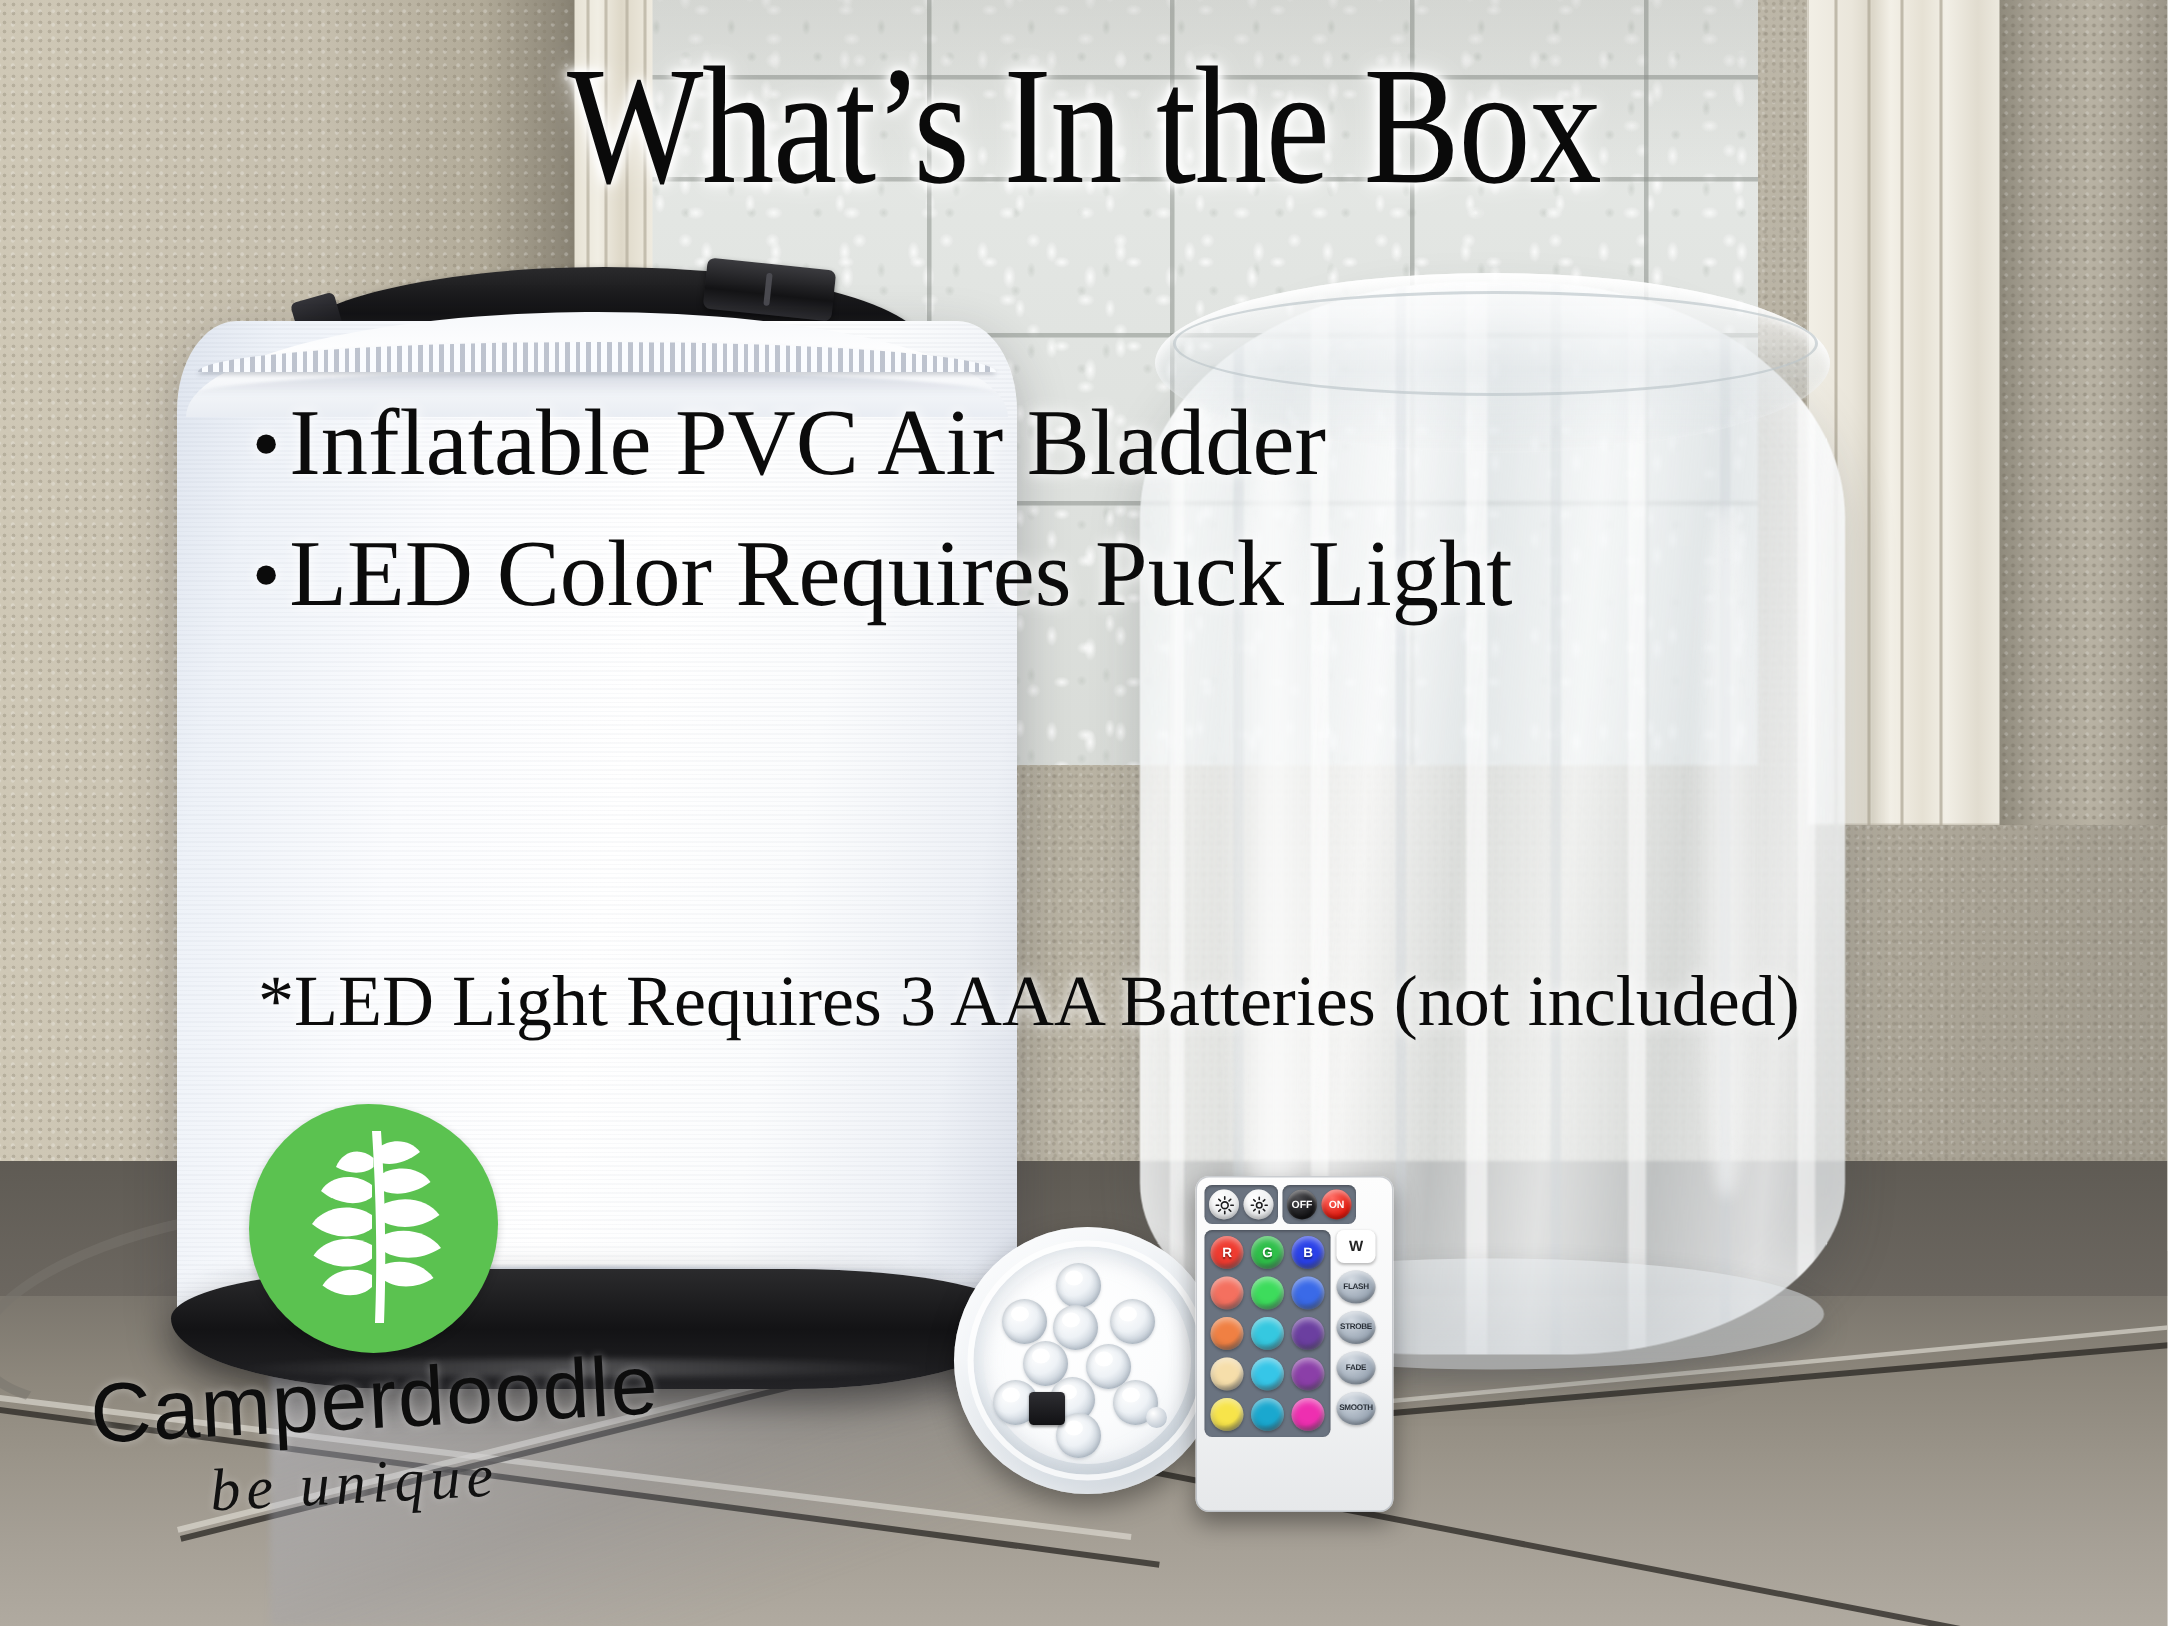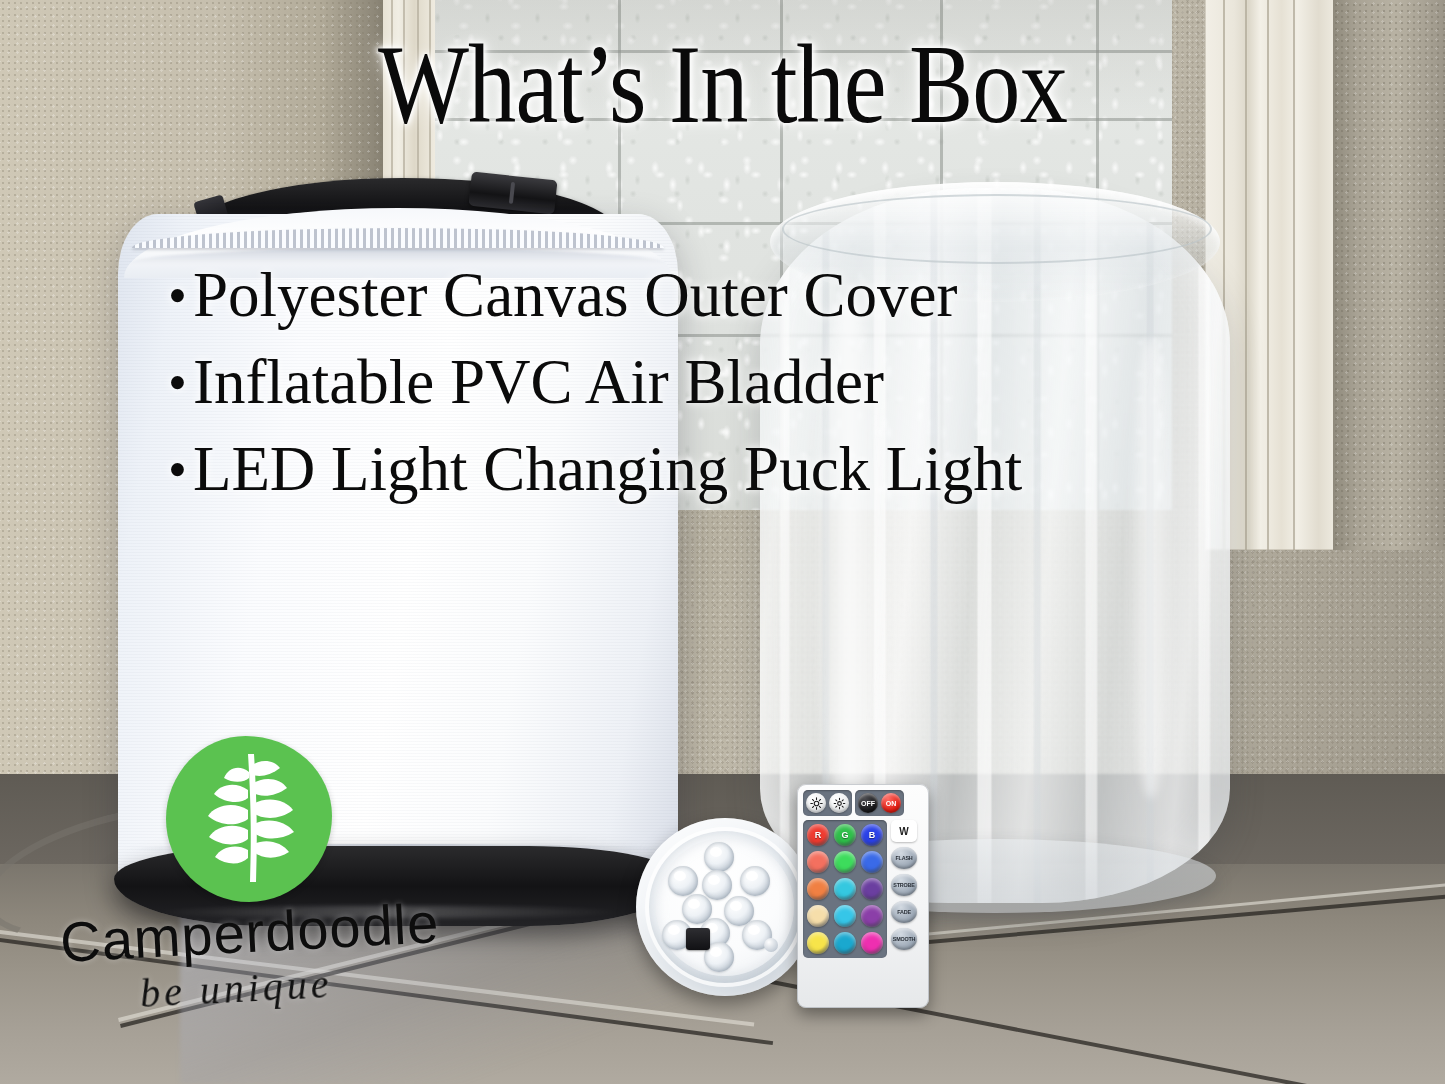--- a/index.html
+++ b/index.html
@@ -560,26 +560,26 @@
         <div class="rm-fn">FADE</div>
         <div class="rm-fn">SMOOTH</div>
       </div>
     </div>
   </div>
 
   <div class="title">What’s In the Box</div>
 
   <div class="bullets">
     <ul>
-      <li>Polyester Canvas Outer Cover</li>
       <li>Inflatable PVC Air Bladder</li>
-      <li>LED Light Changing Puck Light</li>
+      <li>LED Color Requires Puck Light</li>
     </ul>
   </div>
 
+  <div class="footnote">*LED Light Requires 3 AAA Batteries (not included)</div>
 
   <div class="logo-circle" style="background: rgb(91, 194, 80);">
     <svg class="leaf" viewBox="0 0 166 166">
       <g fill="#ffffff">
         <path d="M88 18 C90 50 92 92 90 146 L84 146 C86 92 84 50 82 18 Z"></path>
         <path d="M85 30 C95 22 108 24 114 32 C104 40 92 42 85 38 Z"></path>
         <path d="M83 36 C73 28 62 32 58 42 C68 48 79 46 83 42 Z"></path>
         <path d="M86 48 C98 40 114 42 121 52 C109 61 94 62 86 56 Z"></path>
         <path d="M82 54 C70 45 54 48 48 58 C60 68 75 68 82 62 Z"></path>
         <path d="M87 68 C101 60 119 63 127 74 C114 84 97 84 87 77 Z"></path>

